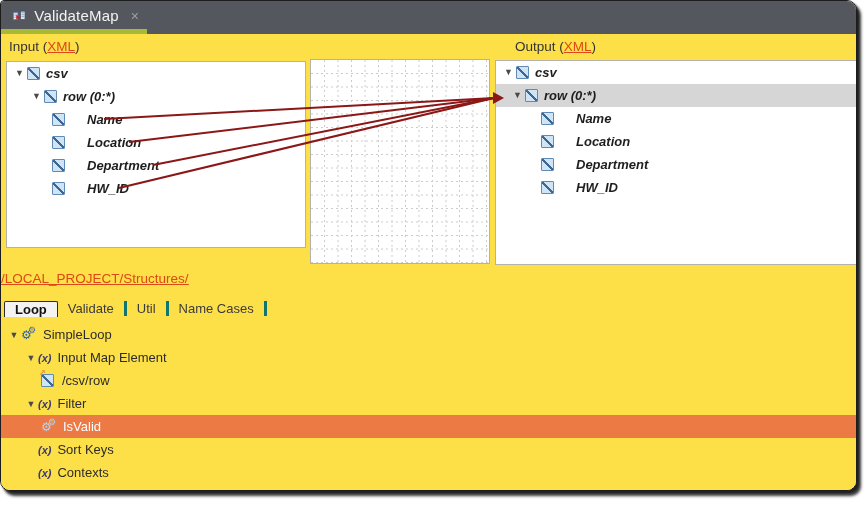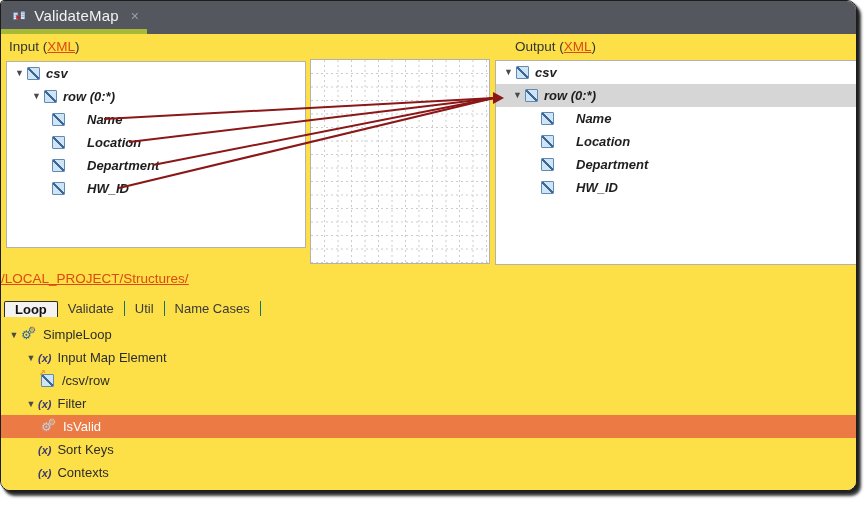--- a/index.html
+++ b/index.html
@@ -45,21 +45,21 @@
 
   .tree-footer-link { position:absolute; font-size:13.5px; line-height:19px; }
   .tree-footer-link a { color:#dd4814; text-decoration:underline; cursor:pointer; display:inline-block; }
   .tree-footer-link a span { display:block; text-decoration:underline; }
 
   
   #map-svg { position:absolute; left:0; top:0; pointer-events:none; z-index:5; }
 
   
   .btabs { position:absolute; left:3px; top:263px; height:23px; display:flex; align-items:center; font-size:13px; color:#3a3a3a; }
-  .btab { display:flex; align-items:center; padding:0 10px; border-right:1px solid #0f766e; cursor:pointer; }
+  .btab { display:flex; align-items:center; padding:0 10px; border-right:3px solid #0f766e; cursor:pointer; }
   .btab.active {
     border:1px solid #2b2b2b; border-bottom:none; border-right:1px solid #2b2b2b;
     font-weight:bold; color:#111; background:#f4f3f1; border-radius:2px 2px 0 0;
   }
 
   
   .loop-tree { position:absolute; left:0; top:289px; right:0; }
   .lrow { display:flex; align-items:center; height:23px; font-size:13px; color:#2c2c2c; }
   .lrow .twisty { width:14px; flex:0 0 14px; font-size:9px; color:#4a4a4a; text-align:center; cursor:pointer; }
   .lrow .twisty.empty { visibility:hidden; }

